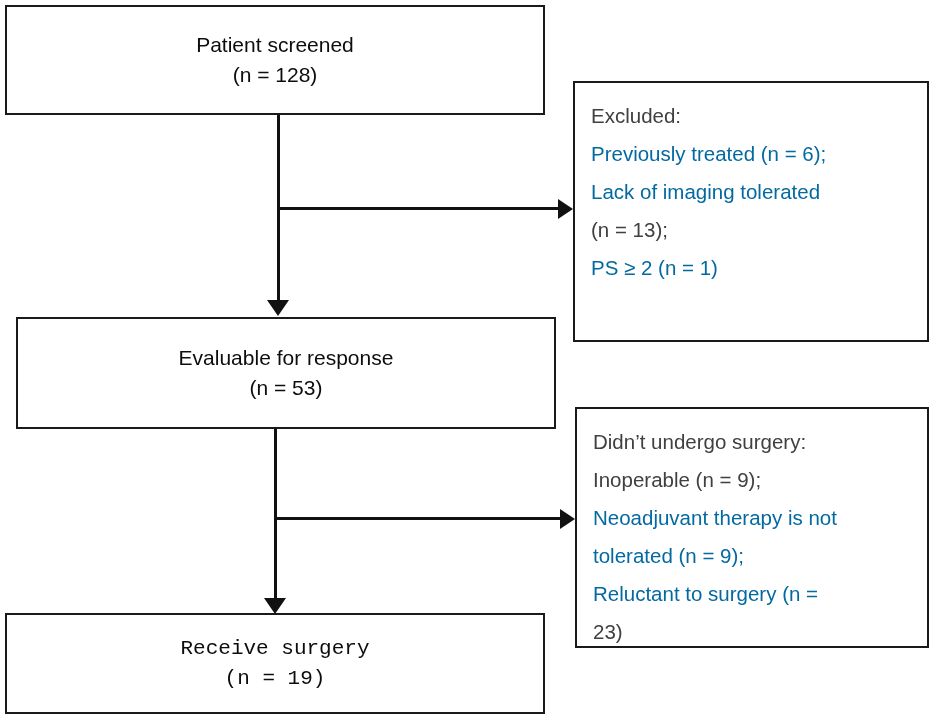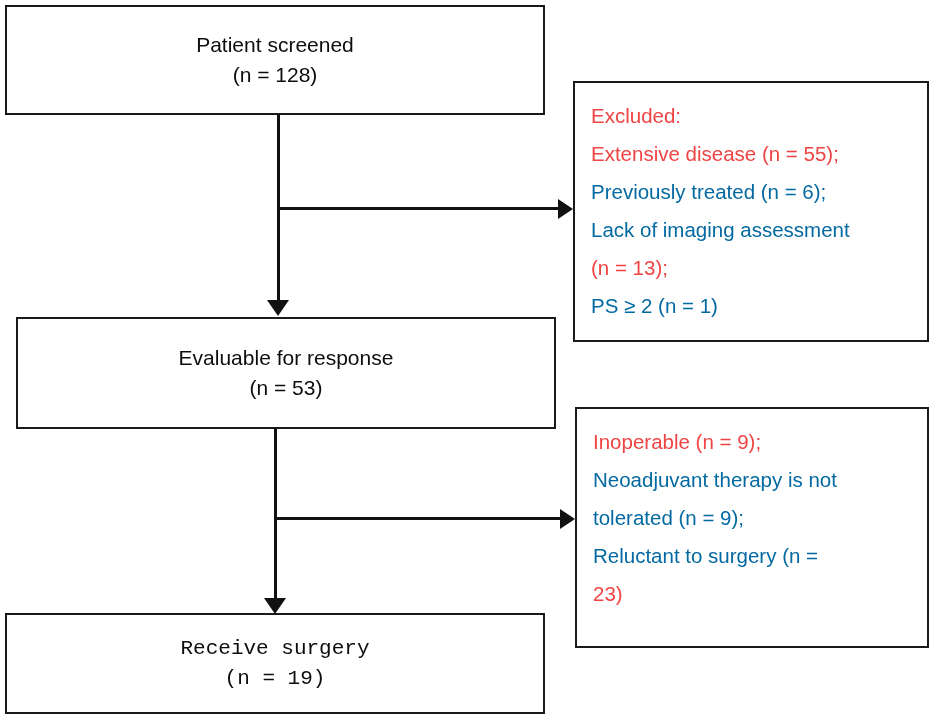--- a/index.html
+++ b/index.html
@@ -49,21 +49,21 @@
 
   .box-list {
     padding: 14px 0 0 16px;
   }
   .list-line {
     font-size: 20.5px;
     line-height: 38px;
     color: #0369a1;
     white-space: nowrap;
   }
-  .list-line.dark { color: #ef4444; }
+  .list-line.dark { color: #404040; }
 
   
   .vline {
     position: absolute;
     width: 3px;
     background: #111111;
   }
   .hline {
     position: absolute;
     height: 3px;
@@ -115,28 +115,28 @@
     <div class="box-line">(n = 53)</div>
   </div>
 
   <div class="box box-center" id="box-surgery">
     <div class="box-line">Receive surgery</div>
     <div class="box-line">(n = 19)</div>
   </div>
 
   <div class="box box-list" id="box-excluded">
     <div class="list-line dark">Excluded:</div>
-    <div class="list-line dark">Extensive disease (n = 55);</div>
     <div class="list-line">Previously treated (n = 6);</div>
-    <div class="list-line">Lack of imaging assessment</div>
+    <div class="list-line">Lack of imaging tolerated</div>
     <div class="list-line dark">(n = 13);</div>
     <div class="list-line">PS ≥ 2 (n = 1)</div>
   </div>
 
   <div class="box box-list" id="box-nosurgery">
+    <div class="list-line dark">Didn’t undergo surgery:</div>
     <div class="list-line dark">Inoperable (n = 9);</div>
     <div class="list-line">Neoadjuvant therapy is not</div>
     <div class="list-line">tolerated (n = 9);</div>
     <div class="list-line">Reluctant to surgery (n =</div>
     <div class="list-line dark">23)</div>
   </div>
 
   <div class="vline" id="vline-1"></div>
   <div class="arrow-down" id="arrow-1"></div>
   <div class="hline" id="hline-1"></div>

